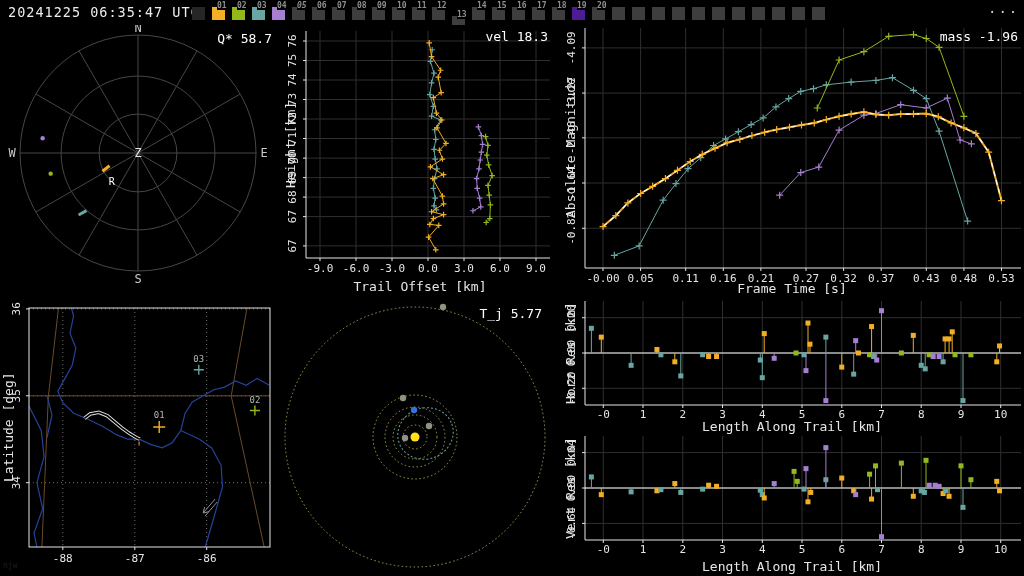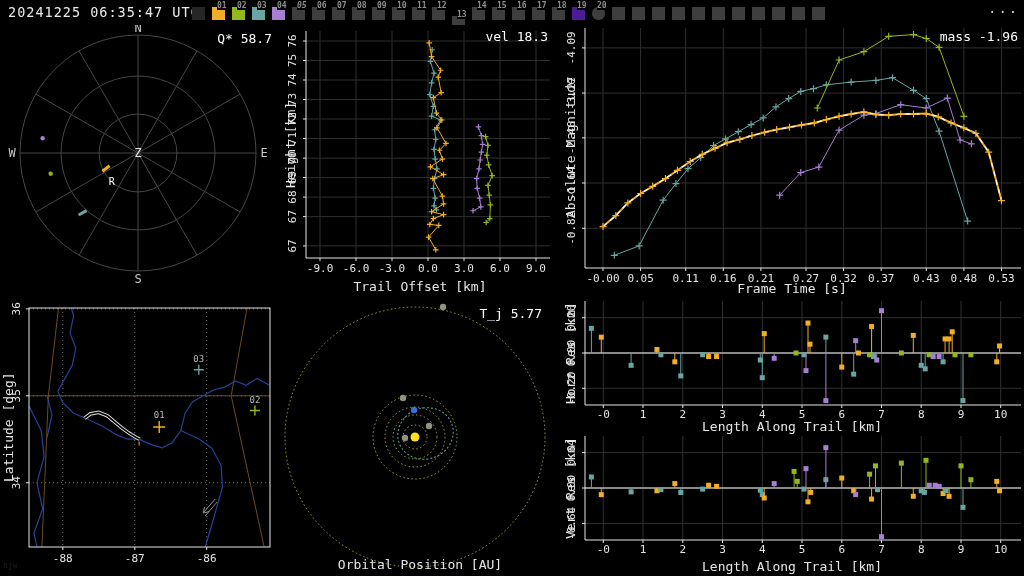--- a/index.html
+++ b/index.html
@@ -78,21 +78,21 @@
       </div>
       <div class="sw" style="left: 532px; background: rgb(62, 62, 62);">
         <span class="swl">17</span>
       </div>
       <div class="sw" style="left: 552px; background: rgb(62, 62, 62);">
         <span class="swl">18</span>
       </div>
       <div class="sw" style="left: 572px; background: #4c1d95;">
         <span class="swl">19</span>
       </div>
-      <div class="sw" style="left: 592px; background: rgb(62, 62, 62); border-radius: 6px;">
+      <div class="sw" style="left: 592px; background: rgb(62, 62, 62);">
         <span class="swl">20</span>
       </div>
       <div class="sw" style="left: 612px; background: rgb(62, 62, 62);"></div>
       <div class="sw" style="left: 632px; background: rgb(62, 62, 62);"></div>
       <div class="sw" style="left: 652px; background: rgb(62, 62, 62);"></div>
       <div class="sw" style="left: 672px; background: rgb(62, 62, 62);"></div>
       <div class="sw" style="left: 692px; background: rgb(62, 62, 62);"></div>
       <div class="sw" style="left: 712px; background: rgb(62, 62, 62);"></div>
       <div class="sw" style="left: 732px; background: rgb(62, 62, 62);"></div>
       <div class="sw" style="left: 752px; background: rgb(62, 62, 62);"></div>
@@ -462,21 +462,20 @@
       <circle cx="135" cy="140" r="130" fill="none" stroke="#9aa34b" stroke-width="1" stroke-dasharray="1.5 2.5"></circle>
       <ellipse cx="145.5" cy="136.5" rx="28" ry="25.5" fill="none" stroke="#67a6a2" stroke-width="1" stroke-dasharray="2 2" transform="rotate(-20 145.5 136.5)"></ellipse>
       <circle cx="125" cy="141" r="3.2" fill="#8e9382"></circle>
       <circle cx="149" cy="129" r="3.2" fill="#8e9382"></circle>
       <circle cx="123" cy="101" r="3.2" fill="#8e9382"></circle>
       <circle cx="163" cy="10" r="3.2" fill="#8e9382"></circle>
       <circle cx="134" cy="113" r="3.2" fill="#3570dc"></circle>
       <circle cx="135" cy="140" r="4.5" fill="#ffe01a"></circle>
     </svg>
   <div class="stat" style="right:18px;top:9px">T_j 5.77</div>
-  <div class="xlab" style="bottom:4px">Orbital Position [AU]</div>
 </div>
 
 <div class="panel" style="left:560px;top:297px;width:464px;height:139px">
   <svg id="svg-horz" width="464" height="139">
       <polyline points="43.3,4.0 43.3,108.0" fill="none" stroke="#2f2f2f" stroke-width="1"></polyline>
       <polyline points="83.0,4.0 83.0,108.0" fill="none" stroke="#2f2f2f" stroke-width="1"></polyline>
       <polyline points="122.8,4.0 122.8,108.0" fill="none" stroke="#2f2f2f" stroke-width="1"></polyline>
       <polyline points="162.5,4.0 162.5,108.0" fill="none" stroke="#2f2f2f" stroke-width="1"></polyline>
       <polyline points="202.3,4.0 202.3,108.0" fill="none" stroke="#2f2f2f" stroke-width="1"></polyline>
       <polyline points="242.0,4.0 242.0,108.0" fill="none" stroke="#2f2f2f" stroke-width="1"></polyline>

